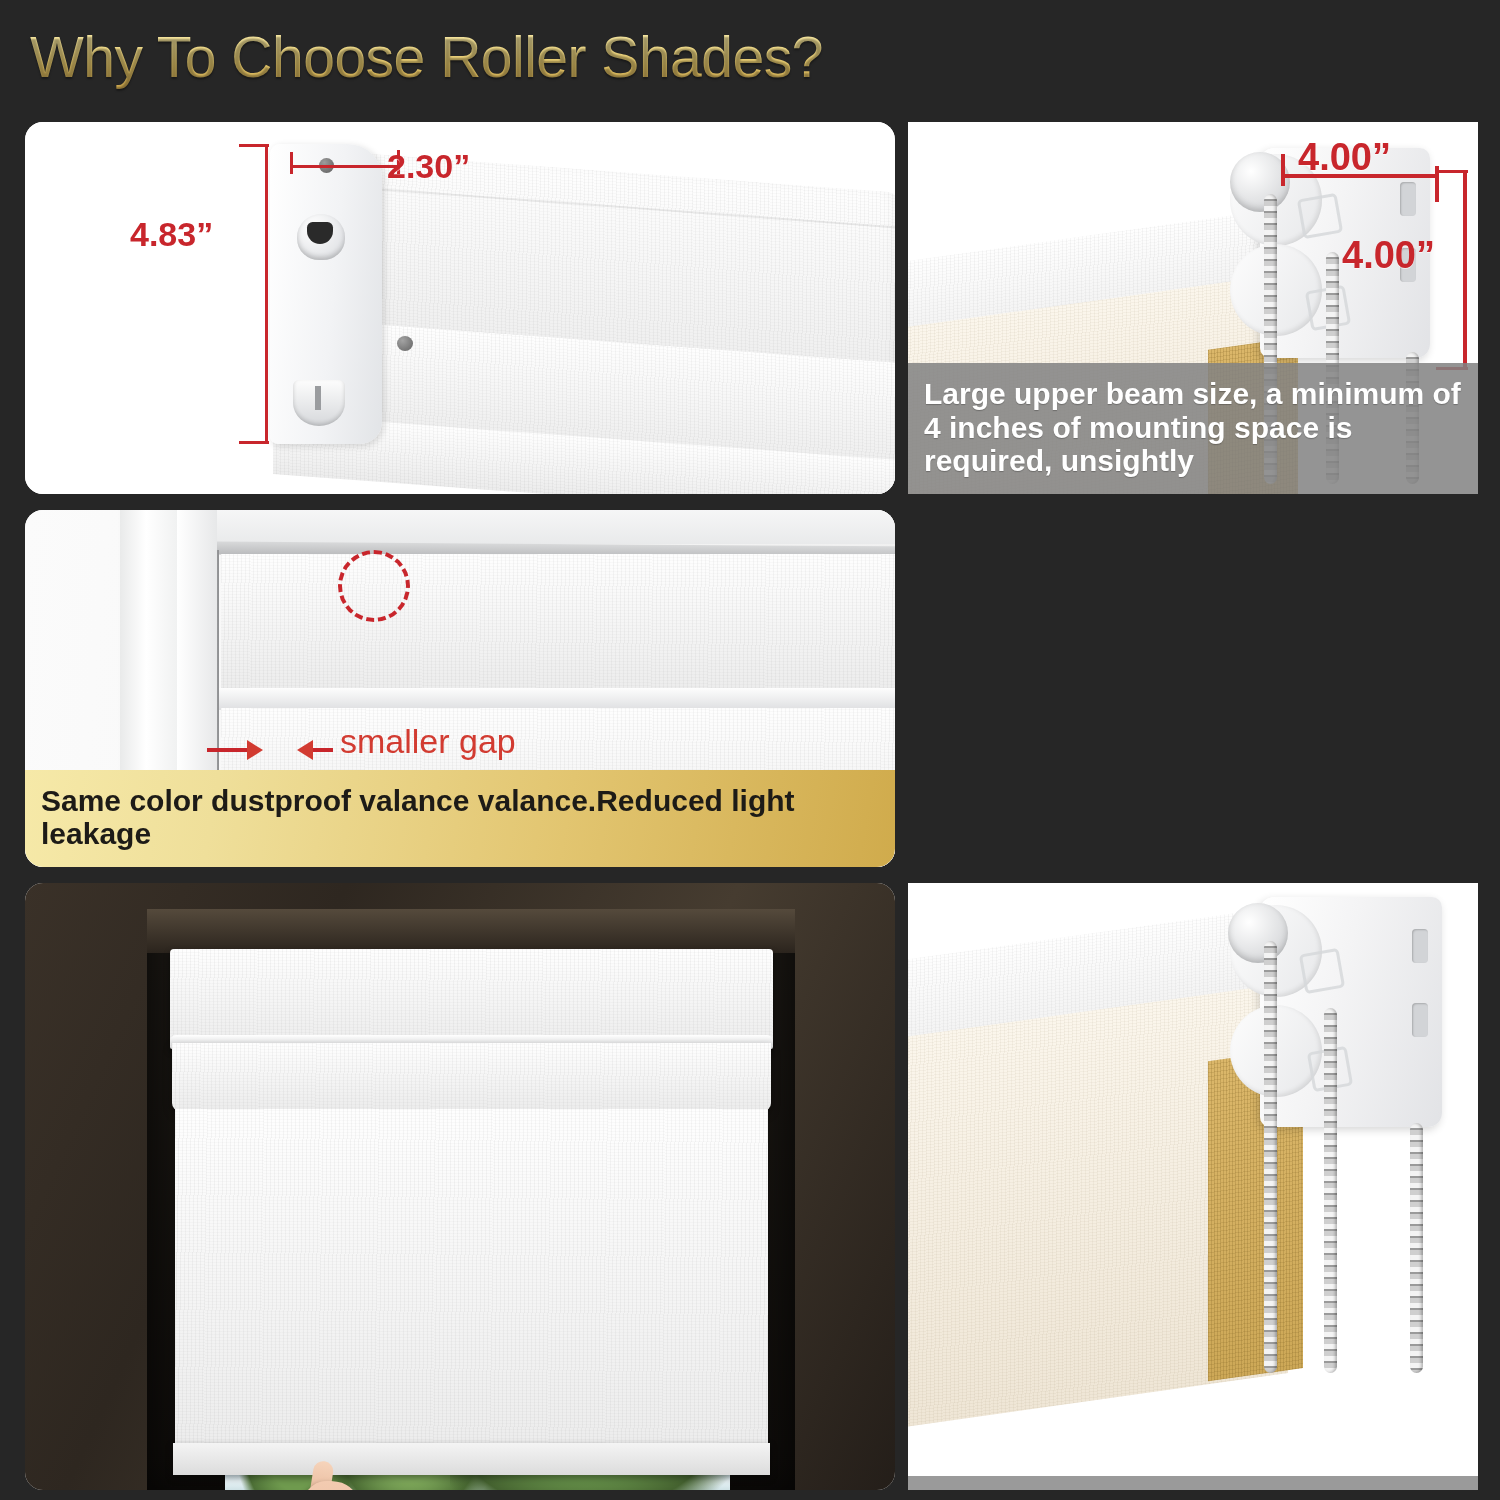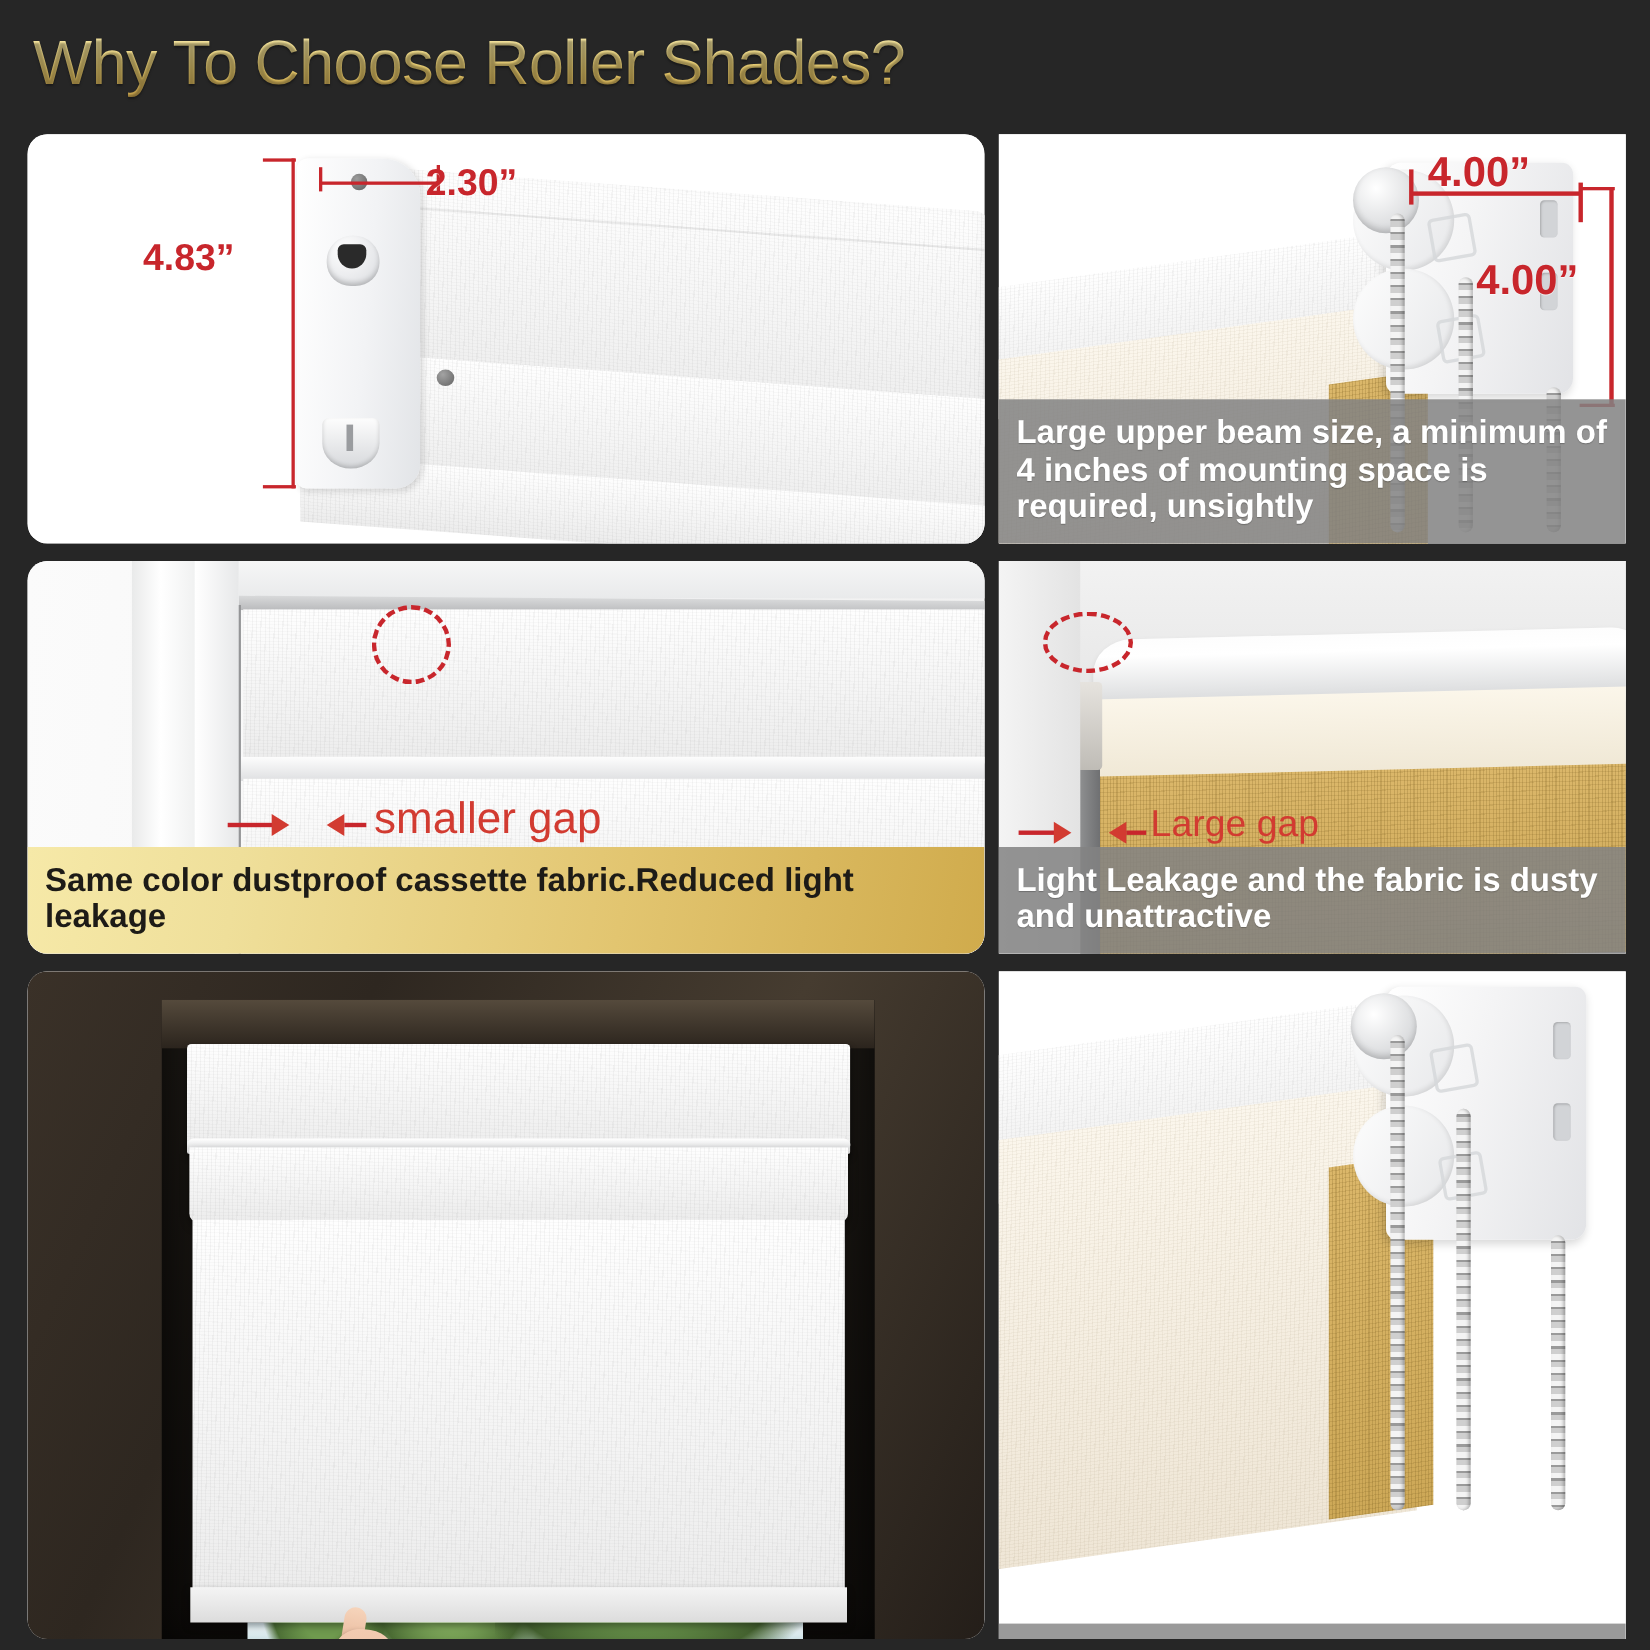--- a/index.html
+++ b/index.html
@@ -316,47 +316,25 @@
       <div class="p3-frameL2"></div>
 
       <div class="dash-circle" style="left:313px; top:40px; width:72px; height:72px;"></div>
 
       <div class="dim-line" style="left:182px; top:238px; width:44px; height:4px;"></div>
       <div style="position:absolute; left:222px; top:230px; width:0; height:0;
                   border-left:16px solid #d23b31; border-top:10px solid transparent; border-bottom:10px solid transparent;"></div>
       <div style="position:absolute; left:272px; top:230px; width:0; height:0;
                   border-right:16px solid #d23b31; border-top:10px solid transparent; border-bottom:10px solid transparent;"></div>
       <div class="dim-line" style="left:288px; top:238px; width:20px; height:4px;"></div>
-      <div class="gap-label" style="left:315px; top:212px; font-size:40px;">smaller gap</div>
-    </div>
-    <div class="caption good">Same color dustproof cassette fabric.Reduced light leakage</div>
-  </div>
-
-  <div class="panel bad" style="left:908px; top:398px; width:570px; height:357px;">
-    <div class="photo">
-      <div class="p4-bg"></div>
-      <div class="p4-tube"></div>
-      <div class="p4-cream"></div>
-      <div class="p4-tan tex-tan"></div>
-      <div class="p4-gap"></div>
-      <div class="p4-bracketbit"></div>
-      <div class="p4-wallL" style="width:74px;"></div>
-
-      <div class="dash-circle" style="left:40px; top:46px; width:82px; height:56px;"></div>
-
-      <div class="dim-line" style="left:18px; top:245px; width:36px; height:4px;"></div>
-      <div style="position:absolute; left:50px; top:237px; width:0; height:0;
-                  border-left:16px solid #d23b31; border-top:10px solid transparent; border-bottom:10px solid transparent;"></div>
-      <div style="position:absolute; left:100px; top:237px; width:0; height:0;
-                  border-right:16px solid #d23b31; border-top:10px solid transparent; border-bottom:10px solid transparent;"></div>
-      <div class="dim-line" style="left:116px; top:245px; width:18px; height:4px;"></div>
-      <div class="gap-label" style="left:138px; top:220px; font-size:34px;">Large gap</div>
-    </div>
-    <div class="caption bad">Light Leakage and the fabric is dusty and unattractive</div>
-  </div>
+      <div class="gap-label" style="left:315px; top:212px; font-size:34px;">smaller gap</div>
+    </div>
+    <div class="caption good">Same color dustproof valance valance.Reduced light leakage</div>
+  </div>
+
 
   <div class="panel good" style="left:25px; top:771px; width:870px; height:607px;">
     <div class="photo">
       <div class="p5-room"></div>
       <div class="p5-recess"></div>
       <div class="p5-glass">
         <div class="p5-tree1"></div>
         <div class="p5-tree2"></div>
         <div class="p5-tree3"></div>
       </div>

